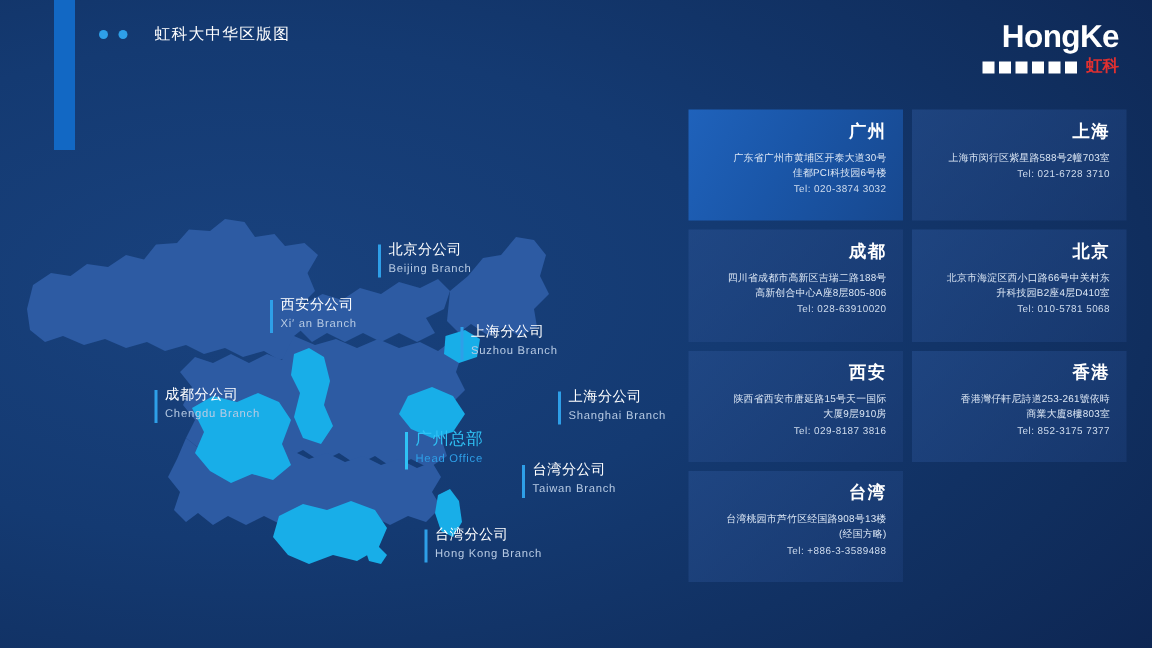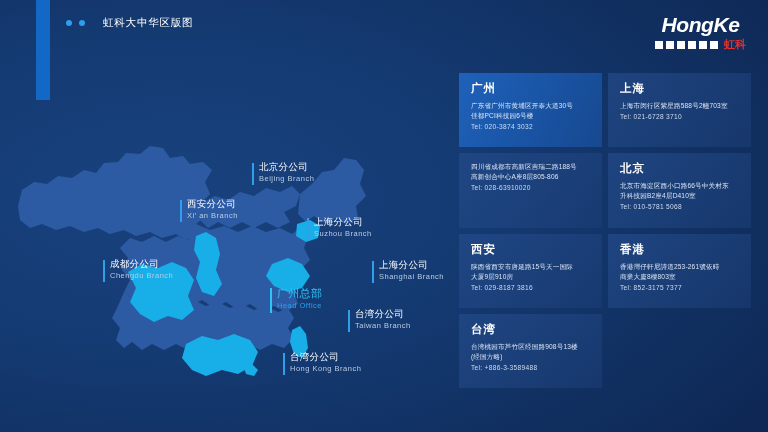--- a/index.html
+++ b/index.html
@@ -26,23 +26,22 @@
   }
   .dot { width: 6px; height: 6px; border-radius: 50%; background: #2e9fe8; display:block; }
   #header-title {
     margin-left: 11px;
     color: #ffffff; font-size: 10.5px; letter-spacing: .8px; font-weight: 400; font-family: Liberation Mono, monospace;
   }
   
   #logo { position: absolute; right: 22px; top: 14px; text-align: right; }
   #logo-word {
     color: #ffffff; font-size: 21px; font-weight: bold;
-    font-style: italic; letter-spacing: -.4px; line-height: 1;
+    letter-spacing: -.4px; line-height: 1;
     font-family: "Liberation Sans", "DejaVu Sans", sans-serif;
-    text-align: center;
   }
   #logo-sub { display: flex; align-items: center; justify-content: center; gap: 3px; margin-top: 4px; }
   .logo-sq { width: 8px; height: 8px; background: #ffffff; display:block; }
   #logo-cn { color: #e03030; font-size: 11px; font-weight: bold; margin-left: 3px; line-height: 1; }
   
   #map-wrap { position: absolute; left: 0; top: 58px; width: 452px; height: 374px; }
   #map-svg { position: absolute; left: 0; top: 0; width: 452px; height: 374px; }
   
   .map-label { position: absolute; padding-left: 7px; }
   .map-label .bar {
@@ -61,20 +60,21 @@
     display: grid;
     grid-template-columns: 1fr 1fr;
     grid-template-rows: repeat(4, 1fr);
     gap: 6px 6px;
   }
   .card {
     position: relative;
     background: linear-gradient(135deg, rgba(38,78,142,.62) 0%, rgba(28,62,120,.55) 100%);
     padding: 9px 11px 8px 12px;
     overflow: hidden;
+    text-align: right;
   }
   .card.active {
     background: linear-gradient(118deg, #1f62bb 0%, #1a56a8 45%, #17488f 100%);
   }
   .card-city {
     color: #ffffff; font-size: 11.5px; font-weight: bold;
     letter-spacing: 1px; margin-bottom: 6px; line-height: 13px;
   }
   .card-addr {
     color: #dbe6f4; font-size: 6.6px; line-height: 10px;
@@ -181,20 +181,21 @@
       <div class="card-addr">广东省广州市黄埔区开泰大道30号
 佳都PCI科技园6号楼</div>
       <div class="card-tel">Tel: 020-3874 3032</div>
     </div>
     <div class="card">
       <div class="card-city">上海</div>
       <div class="card-addr">上海市闵行区紫星路588号2幢703室</div>
       <div class="card-tel">Tel: 021-6728 3710</div>
     </div>
     <div class="card">
+      <div class="card-city">成都</div>
       <div class="card-addr">四川省成都市高新区吉瑞二路188号
 高新创合中心A座8层805-806</div>
       <div class="card-tel">Tel: 028-63910020</div>
     </div>
     <div class="card">
       <div class="card-city">北京</div>
       <div class="card-addr">北京市海淀区西小口路66号中关村东
 升科技园B2座4层D410室</div>
       <div class="card-tel">Tel: 010-5781 5068</div>
     </div>

